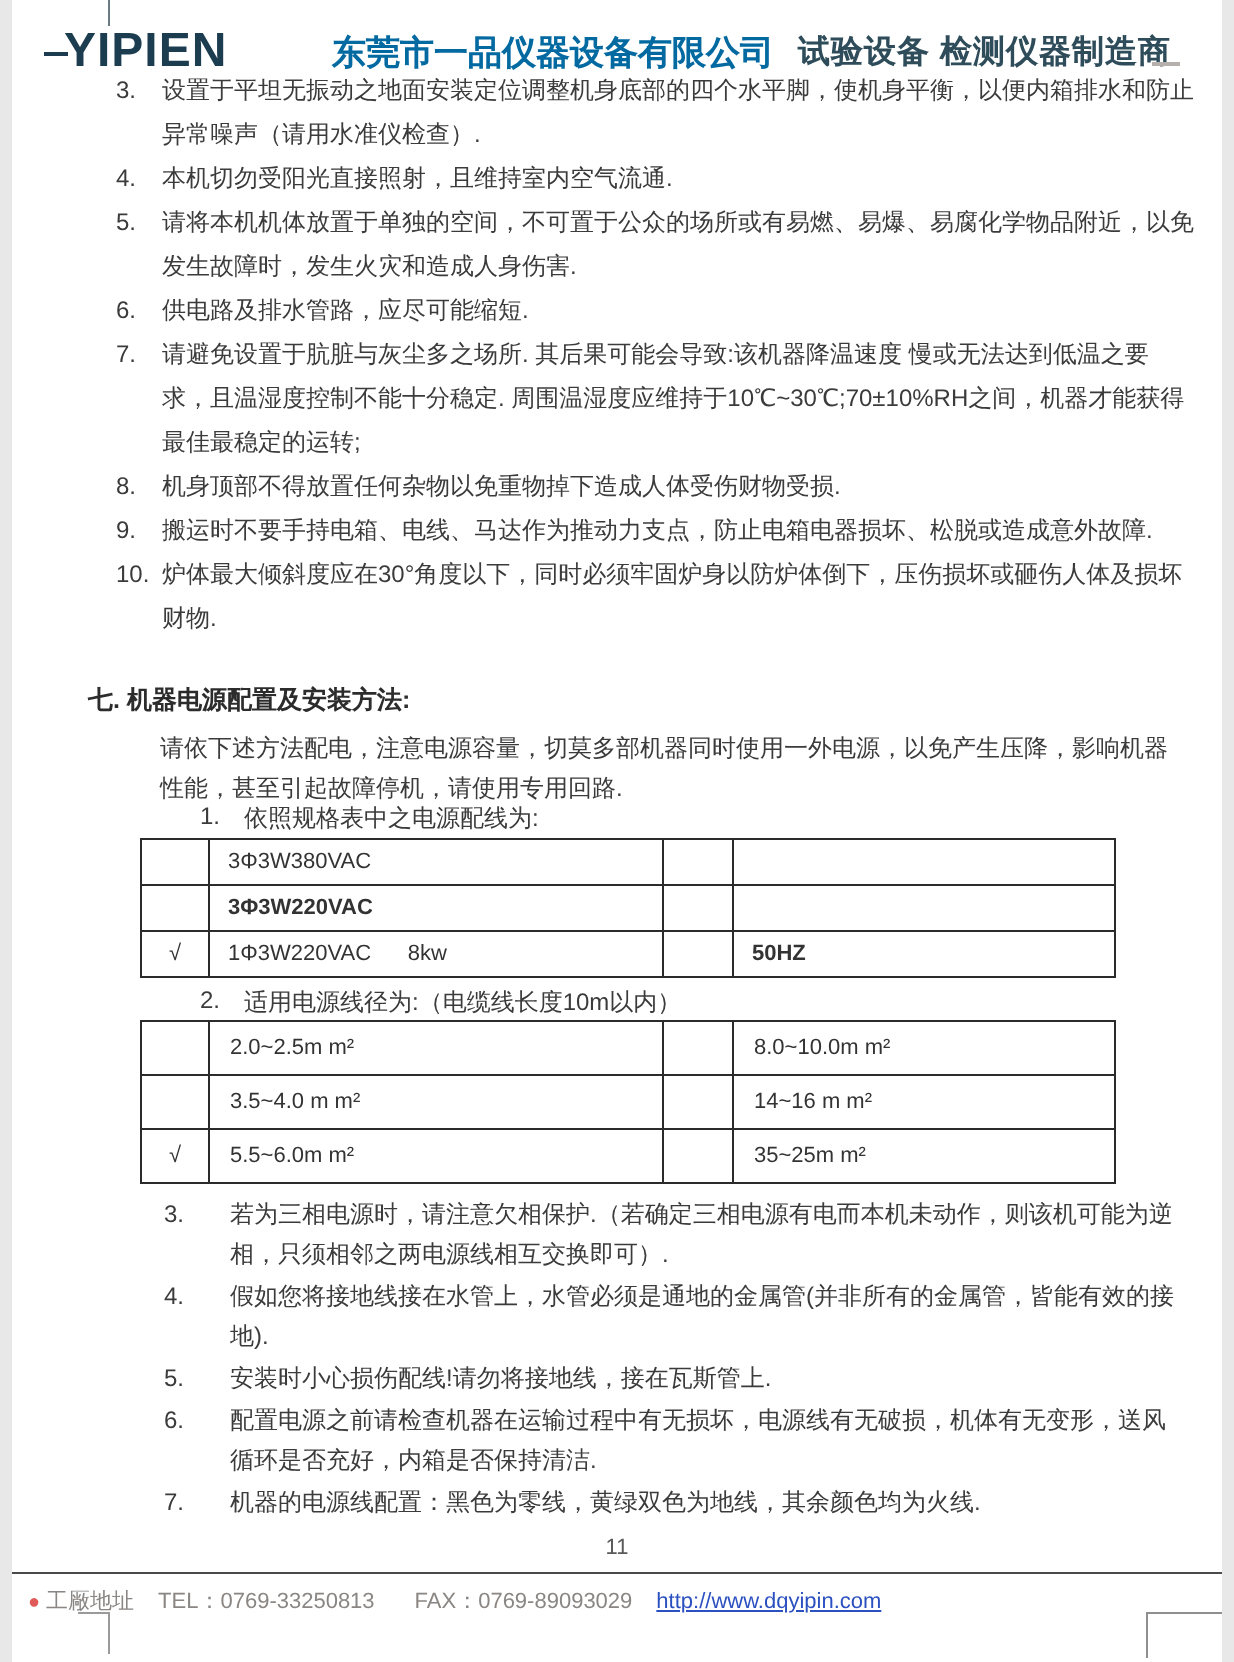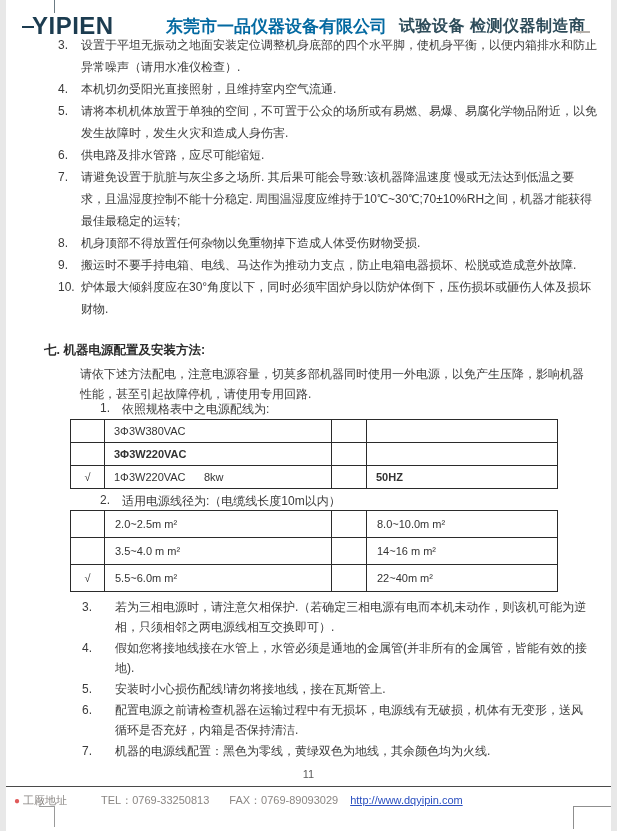--- a/index.html
+++ b/index.html
@@ -44,21 +44,21 @@
   .p-item { display:flex; margin-bottom:1px; }
   .p-item .num { flex:none; width:33px; }
   .p-item .txt { flex:1; }
   
   .pageno { position:absolute; left:0; right:0; top:768px; text-align:center; font-size:11px; color:#5a5a5a; }
   .footer-rule { position:absolute; left:0; right:0; top:786px; border-top:1px solid #4a4a4a; }
   .footer { position:absolute; left:8px; top:793px; right:4px; font-size:11px; color:#8a8683; display:flex; align-items:baseline; white-space:nowrap; }
   .dot { color:#e05a5a; font-size:10px; margin-right:3px; }
   .f-label { color:#8a8683; }
   .f-addr { color:#8a8683; }
-  .f-tel { margin-left:34px; }
+  .f-tel { margin-left:12px; }
   .f-fax { margin-left:20px; }
   .f-link { margin-left:12px; color:#2b50c0; text-decoration:underline; cursor:pointer; }
   .mark-bl { position:absolute; left:33px; top:806px; width:15px; height:20px; border-top:1px solid #9a9a9a; border-right:1px solid #9a9a9a; }
   .mark-br { position:absolute; left:567px; top:806px; width:38px; height:22px; border-top:1px solid #8f8f8f; border-left:1px solid #8f8f8f; }
 </style>
 </head>
 <body>
 
 <div class="page">
 
@@ -165,21 +165,21 @@
     <tr>
       <td class="c-check"></td>
       <td class="c-left">3.5~4.0 m m²</td>
       <td></td>
       <td class="c-right2">14~16 m m²</td>
     </tr>
     <tr>
       <td class="c-check">√</td>
       <td class="c-left">5.5~6.0m m²</td>
       <td></td>
-      <td class="c-right2">22~40m m²</td>
+      <td class="c-right2">35~25m m²</td>
     </tr>
   </tbody>
     </table>
 
   <div class="power-list">
     <div class="p-item">
         <span class="num">3.</span>
         <span class="txt">若为三相电源时，请注意欠相保护.（若确定三相电源有电而本机未动作，则该机可能为逆相，只须相邻之两电源线相互交换即可）.</span>
       </div>
     <div class="p-item">

